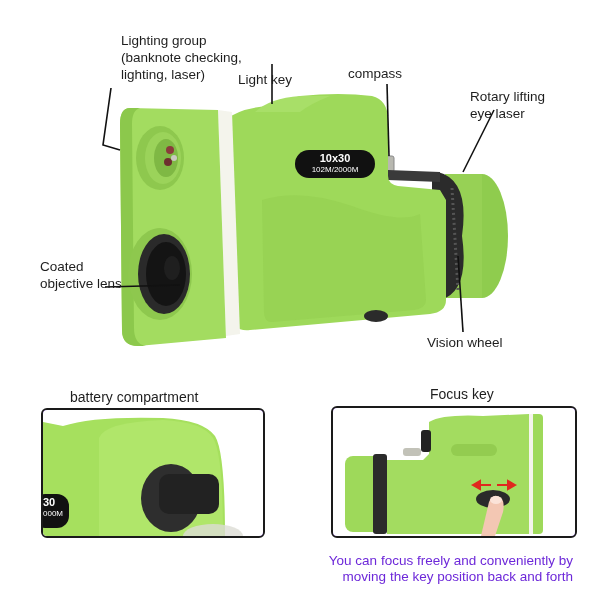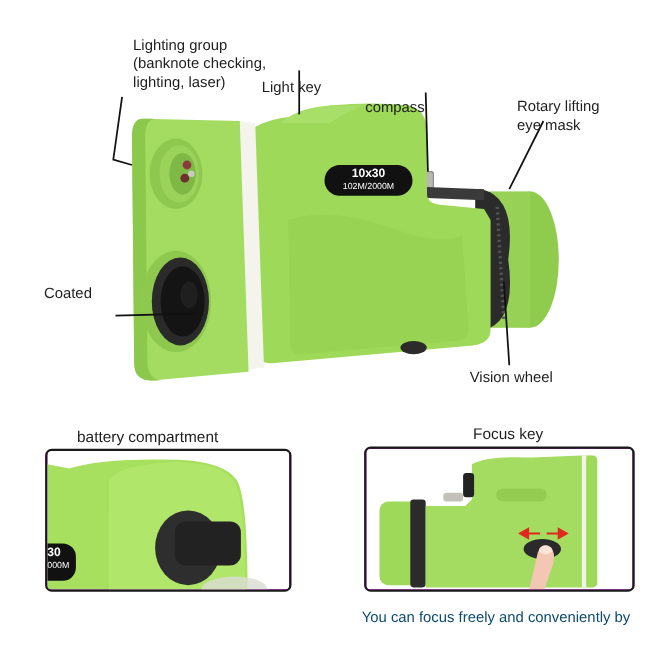--- a/index.html
+++ b/index.html
@@ -1,21 +1,21 @@
 <!DOCTYPE html>
 <html><head>
 <meta charset="utf-8">
 <style>
   html,body{margin:0;padding:0;background:#ffffff;}
   body{width:600px;height:600px;position:relative;overflow:hidden;font-family:"Liberation Sans","DejaVu Sans",sans-serif;color:#1a1a1a;}
   .lbl{position:absolute;font-size:13.5px;line-height:17px;color:#1e1e1e;white-space:nowrap;}
   .lbl.right{text-align:left;}
   svg{position:absolute;left:0;top:0;}
-  .panel{position:absolute;border:2px solid #1a1a1a;border-radius:6px;overflow:hidden;background:#a21caf;}
-  .caption{position:absolute;font-size:13.5px;line-height:16px;color:#0c4a6e;text-align:right;white-space:nowrap;}
+  .panel{position:absolute;border:2px solid #1a1a1a;border-radius:6px;overflow:hidden;background:#6d28d9;}
+  .caption{position:absolute;font-size:13.5px;line-height:16px;color:#6d28d9;text-align:right;white-space:nowrap;}
 </style>
 </head>
 <body>
 
 <svg width="600" height="380" viewBox="0 0 600 380">
 
   <g>
     <ellipse cx="482" cy="236" rx="26" ry="62" fill="#8fcc4e"></ellipse>
     <rect x="445" y="174" width="37" height="124" fill="#97d155"></rect>
 
@@ -72,27 +72,28 @@
   <div style="font-size:11px;font-weight:bold;line-height:13px;margin-top:2px;">10x30</div>
   <div style="font-size:8px;line-height:9px;">102M/2000M</div>
 </div>
 
 <div class="lbl" style="left:104px;top:32px;margin-left:17px;">
   <div>Lighting group</div>
   <div>(banknote checking,</div>
   <div>lighting, laser)</div>
 </div>
 <div class="lbl" style="left:238px;top:47px;margin-top:24px;">Light key</div>
-<div class="lbl" style="left:332px;top:65px;margin-top:24px;">compass</div>
+<div class="lbl" style="left:348px;top:65px;">compass</div>
 <div class="lbl right" style="left:470px;top:88px;width:98px;">
   <div>Rotary lifting</div>
-  <div>eye mask</div>
+  <div>eye laser</div>
 </div>
 <div class="lbl right" style="left:40px;top:258px;width:96px;">
   <div>Coated</div>
+  <div>objective lens</div>
 </div>
 <div class="lbl" style="left:427px;top:334px;">Vision wheel</div>
 
 <div class="lbl" style="left:70px;top:389px;font-size:14px;">battery compartment</div>
 <div class="panel" style="left:41px;top:408px;width:220px;height:126px;">
   <svg width="220" height="126" viewBox="0 0 220 126">
     <rect x="0" y="0" width="220" height="126" fill="#fff"></rect>
     <path d="M0 12 L20 16 Q50 6 120 8 Q160 10 172 26 Q182 42 182 126 L0 126 Z" fill="#a6e05e"></path>
     <path d="M56 28 Q62 12 120 10 Q160 12 170 28 Q180 44 180 126 L56 126 Z" fill="#b0e66a"></path>
 
@@ -135,13 +136,14 @@
       <line x1="164" y1="77" x2="178" y2="77"></line>
       <polygon points="182,77 175,73 175,81"></polygon>
     </g>
 
     <path d="M148 128 L156 94 Q160 84 168 90 Q172 94 170 104 L162 128 Z" fill="#f3c7b3"></path>
     <ellipse cx="163" cy="92" rx="6" ry="4" fill="#fbe3d8"></ellipse>
   </svg>
 </div>
 <div class="caption" style="left:316px;top:553px;width:257px;">
   <div>You can focus freely and conveniently by</div>
+  <div>moving the key position back and forth</div>
 </div>
 
 </body></html>

